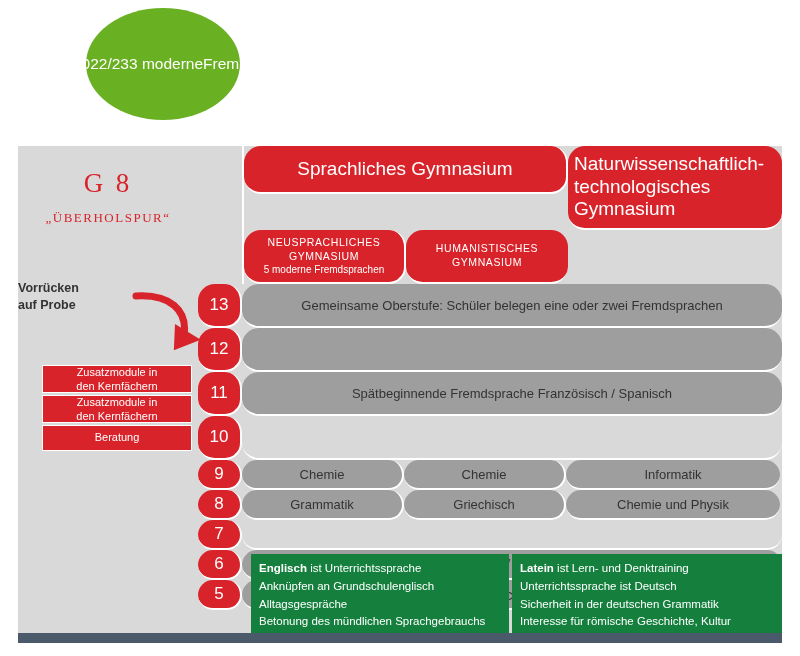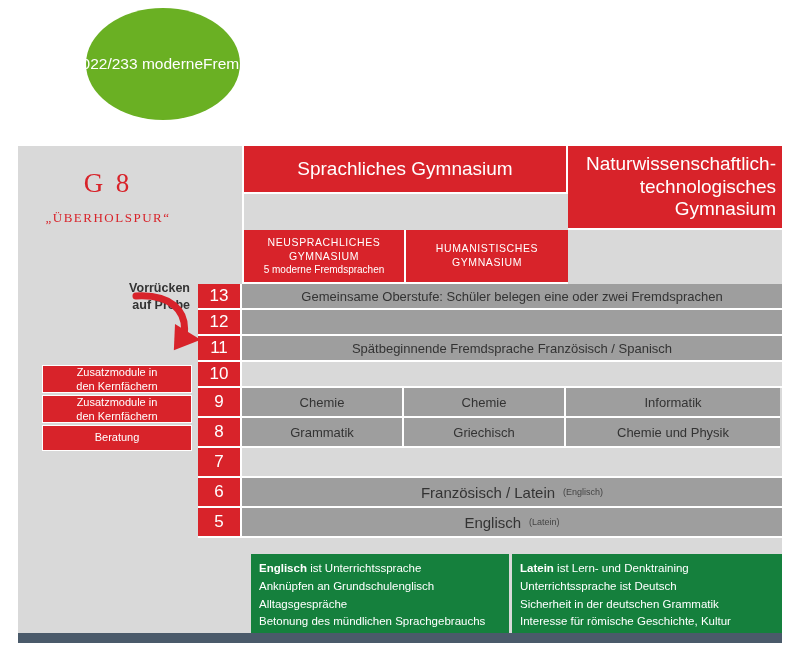--- a/index.html
+++ b/index.html
@@ -84,21 +84,21 @@
     color: #d8232a;
     font-family: "Liberation Serif", serif;
     font-size: 13px;
     letter-spacing: 1.5px;
   }
   .vorruecken {
     position: absolute;
     left: 0;
     top: 134px;
     width: 172px;
-    text-align: right;
+    text-align: left;
     color: #333333;
     font-size: 12.5px;
     line-height: 1.35;
     font-weight: bold;
   }
   .arrow-svg {
     position: absolute;
     left: 108px;
     top: 146px;
     width: 92px;
@@ -129,21 +129,22 @@
     width: 584px;
   }
   .row { display: flex; }
   .cell {
     box-sizing: border-box;
     border-right: 2px solid #ffffff;
     border-bottom: 2px solid #ffffff;
     display: flex;
     align-items: center;
     justify-content: center;
-    text-align: right;
+    text-align: left;
+    border-radius: 17px;
   }
   .cell:last-child { border-right: none; }
 
   .yearcell {
     width: 44px;
     background: #d8232a;
     color: #ffffff;
     font-size: 17px;
     flex: 0 0 44px;
   }
@@ -178,21 +179,21 @@
   .hdr-neu .small3 { letter-spacing: 0; font-size: 10px; }
 
   .grey { background: #9e9e9e; color: #333333; }
   .lgrey { background: #d9d9d9; }
 
   .w540 { flex: 0 0 540px; }
   .w214 { flex: 0 0 214px; }
   .w162 { flex: 0 0 162px; }
 
   .h30 { height: 30px; }
-  .h32 { height: 26px; }
+  .h32 { height: 44px; }
 
   .f13 { font-size: 13px; }
   .f15 { font-size: 15px; }
 
   .inline-tiny { font-size: 9px; color: #444; margin-left: 8px; }
 
   
   .infos {
     position: absolute;
     left: 251px;

